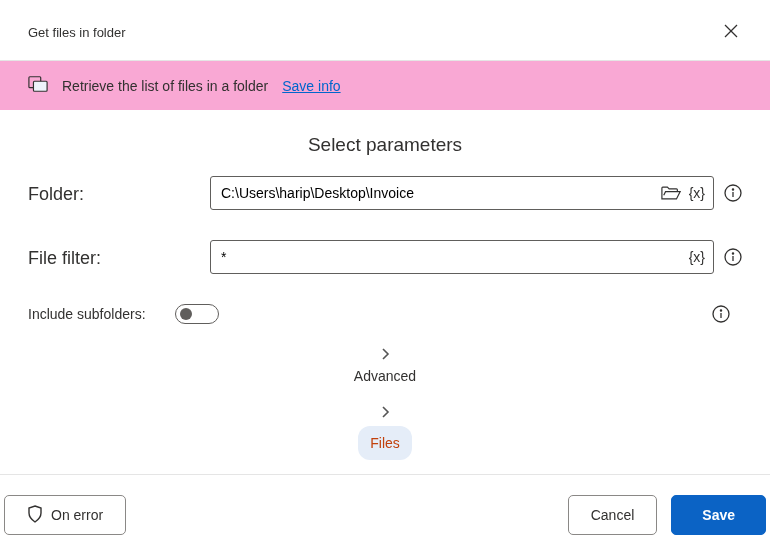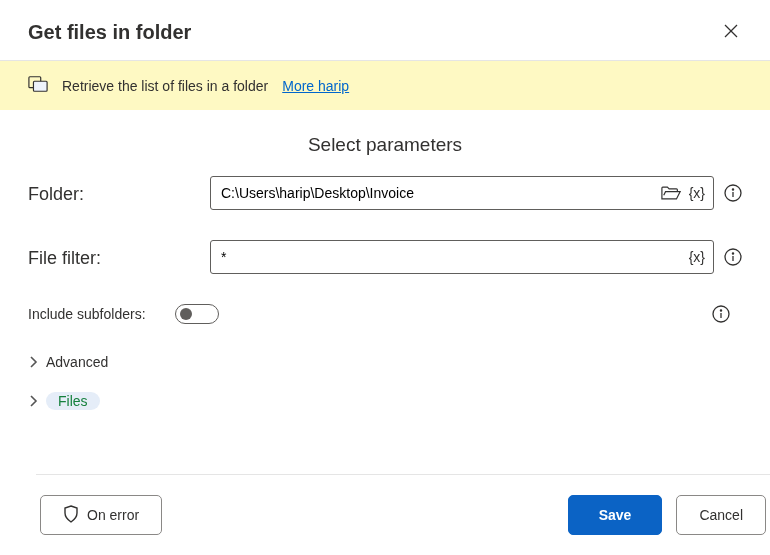--- a/index.html
+++ b/index.html
@@ -16,36 +16,36 @@
       position: relative;
     }
     .header {
       display: flex;
       align-items: center;
       justify-content: space-between;
       padding: 18px 25px 14px 28px;
       border-bottom: 1px solid #e5e5e5;
     }
     .header h1 {
-      font-size: 20px;
-      font-weight: 700;
+      font-size: 13px;
+      font-weight: 400;
     }
     .close-btn {
       width: 28px;
       height: 28px;
       display: flex;
       align-items: center;
       justify-content: center;
       cursor: pointer;
       color: #323130;
       background: none;
       border: none;
     }
     .info-banner {
-      background: #fef9c3;
+      background: #f9a8d4;
       padding: 14px 28px;
       display: flex;
       align-items: center;
       gap: 14px;
       font-size: 14px;
     }
     .info-banner .link {
       color: #0066cc;
       text-decoration: underline;
       cursor: pointer;
@@ -118,21 +118,21 @@
     .info-icon {
       width: 18px;
       height: 18px;
       display: inline-flex;
       align-items: center;
       justify-content: center;
     }
     .toggle-row {
       display: flex;
       align-items: center;
-      margin-bottom: 30px;
+      margin-bottom: 24px;
     }
     .toggle-label {
       width: 147px;
       font-size: 14px;
     }
     .toggle {
       width: 44px;
       height: 20px;
       border-radius: 20px;
       border: 1px solid #605e5c;
@@ -154,42 +154,42 @@
       display: flex;
       justify-content: flex-end;
       padding-right: 12px;
     }
     .collapsible {
       display: flex;
       align-items: center;
       gap: 8px;
       margin-bottom: 22px;
       cursor: pointer;
+      flex-direction: column;
     }
     .chevron {
       display: inline-flex;
       color: #555;
     }
     .collapsible .label {
       font-size: 14px;
     }
     .pill {
       background: #e5edf8;
-      color: #15803d;
+      color: #c2410c;
       border-radius: 12px;
-      padding: 1px 12px;
+      padding: 9px 12px;
       font-size: 14px;
     }
     .footer {
       border-top: 1px solid #e5e5e5;
       padding: 20px 4px;
       display: flex;
       align-items: center;
       justify-content: space-between;
-      margin-left: 36px;
     }
     .btn {
       height: 40px;
       padding: 0 22px;
       border-radius: 5px;
       font-size: 14px;
       font-family: inherit;
       cursor: pointer;
       display: flex;
       align-items: center;
@@ -226,21 +226,21 @@
 </div>
 
 <div class="info-banner">
   <span>
     <svg width="20" height="18" viewBox="0 0 22 18" fill="none" stroke="#323130" stroke-width="1.3">
       <rect x="1" y="1" width="13" height="12" rx="1"></rect>
       <rect x="6" y="6" width="15" height="11" rx="1" fill="#eef3fb"></rect>
     </svg>
   </span>
   <span>Retrieve the list of files in a folder</span>
-  <a class="link">More harip</a>
+  <a class="link">Save info</a>
 </div>
 
 <div class="body">
   <div class="section-title">Select parameters</div>
 
   <div class="form-row">
     <div class="form-label">Folder:</div>
     <div class="input-area">
       <div class="text-input-wrapper">
         <input type="text" class="text-input" value="C:\Users\harip\Desktop\Invoice" style="">
@@ -321,16 +321,16 @@
 <div class="footer">
   <button class="btn">
     <span>
       <svg width="16" height="18" viewBox="0 0 16 18" fill="none" stroke="#323130" stroke-width="1.4">
         <path d="M8 1 L14 3 V8 C14 12 11 15 8 17 C5 15 2 12 2 8 V3 Z"></path>
       </svg>
     </span>
     <span>On error</span>
   </button>
   <div class="footer-right">
+    <button class="btn">Cancel</button>
     <button class="btn primary">Save</button>
-    <button class="btn">Cancel</button>
   </div>
 </div>
 
 </body></html>

